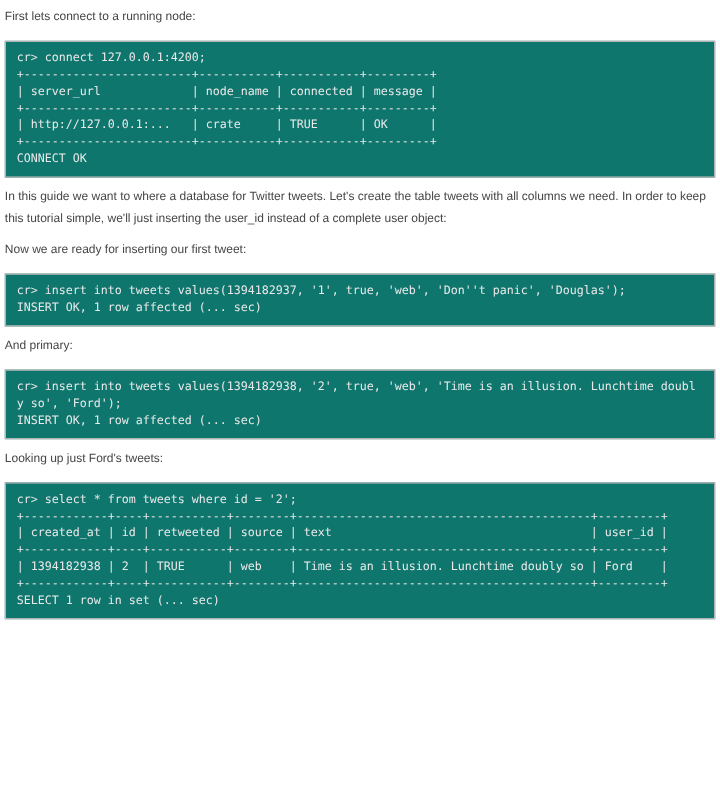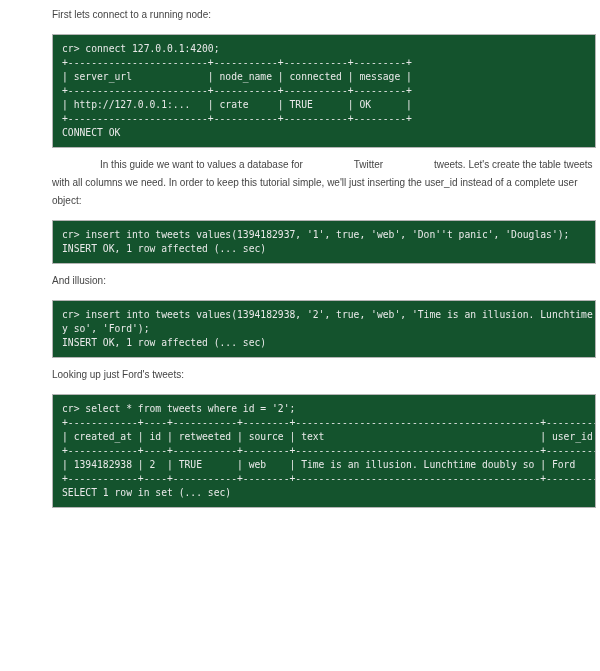--- a/index.html
+++ b/index.html
@@ -1,15 +1,15 @@
 <!DOCTYPE html>
 <html><head>
 <meta charset="utf-8">
 <style>
-  * { box-sizing: border-box; margin-left: 48px; }
+  * { box-sizing: border-box; }
   html, body {
     margin: 0;
     padding: 0;
     background: #ffffff;
   }
   body {
     width: 600px;
     height: 671px;
     padding: 4px;
     overflow: hidden;
@@ -26,21 +26,21 @@
   }
   a.doc-link {
     color: #454545;
     cursor: pointer;
   }
   pre.code-block {
     font-family: "DejaVu Sans Mono", "Liberation Mono", monospace;
     font-size: 9.7px;
     line-height: 14px;
     color: #e9e9e9;
-    background: #14532d;
+    background: #0f766e;
     border: 1px solid #b4b4b4;
     padding: 7px 9px;
     margin: 10px 0 8px 0;
     white-space: pre;
     overflow: hidden;
   }
 </style>
 </head>
 <body>
 
@@ -49,28 +49,29 @@
   <p class="doc-text first">First lets connect to a running node:</p>
 
   <pre class="code-block">cr&gt; connect 127.0.0.1:4200;
 +------------------------+-----------+-----------+---------+
 | server_url             | node_name | connected | message |
 +------------------------+-----------+-----------+---------+
 | http://127.0.0.1:...   | crate     | TRUE      | OK      |
 +------------------------+-----------+-----------+---------+
 CONNECT OK</pre>
 
-  <p class="doc-text"><span>In this guide we want to values a database for </span><a class="doc-link">Twitter</a><span> tweets. Let's create the table tweets with all columns we need. In order to keep this tutorial simple, we'll just inserting the user_id instead of a complete user object:</span></p>
+  <p class="doc-text"><span>In this guide we want to where a database for </span><a class="doc-link">Twitter</a><span> tweets. Let's create the table tweets with all columns we need. In order to keep this tutorial simple, we'll just inserting the user_id instead of a complete user object:</span></p>
 
 
+  <p class="doc-text">Now we are ready for inserting our first tweet:</p>
 
   <pre class="code-block">cr&gt; insert into tweets values(1394182937, '1', true, 'web', 'Don''t panic', 'Douglas');
 INSERT OK, 1 row affected (... sec)</pre>
 
-  <p class="doc-text">And illusion:</p>
+  <p class="doc-text">And primary:</p>
 
   <pre class="code-block">cr&gt; insert into tweets values(1394182938, '2', true, 'web', 'Time is an illusion. Lunchtime doubl
 y so', 'Ford');
 INSERT OK, 1 row affected (... sec)</pre>
 
   <p class="doc-text">Looking up just Ford's tweets:</p>
 
   <pre class="code-block">cr&gt; select * from tweets where id = '2';
 +------------+----+-----------+--------+------------------------------------------+---------+
 | created_at | id | retweeted | source | text                                     | user_id |

